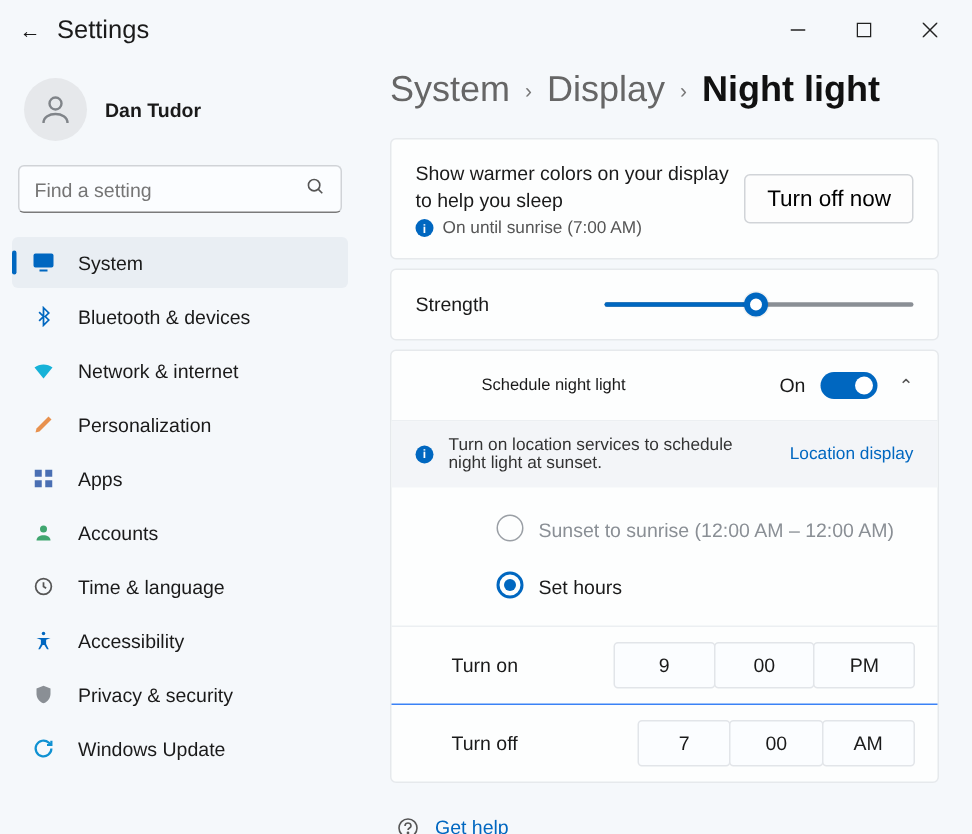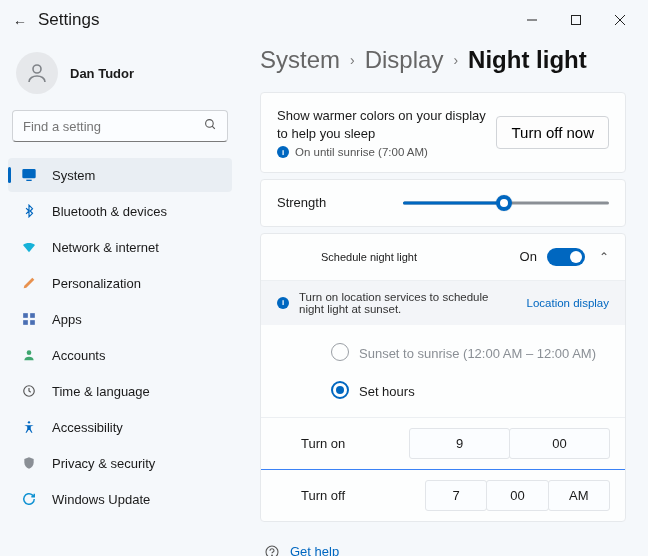--- a/index.html
+++ b/index.html
@@ -274,20 +274,21 @@
           <span class="radio selected"></span>
           <span class="radio-text">Set hours</span>
         </div>
       </div>
       <div class="time-grid">
         <div class="time-row">
           <div class="time-label">Turn on</div>
           <div class="time-boxes">
             <div class="time-box">9</div>
             <div class="time-box">00</div>
+            <div class="time-box">PM</div>
           </div>
         </div>
         <div class="time-row">
           <div class="time-label">Turn off</div>
           <div class="time-boxes">
             <div class="time-box">7</div>
             <div class="time-box">00</div>
             <div class="time-box">AM</div>
           </div>
         </div>

